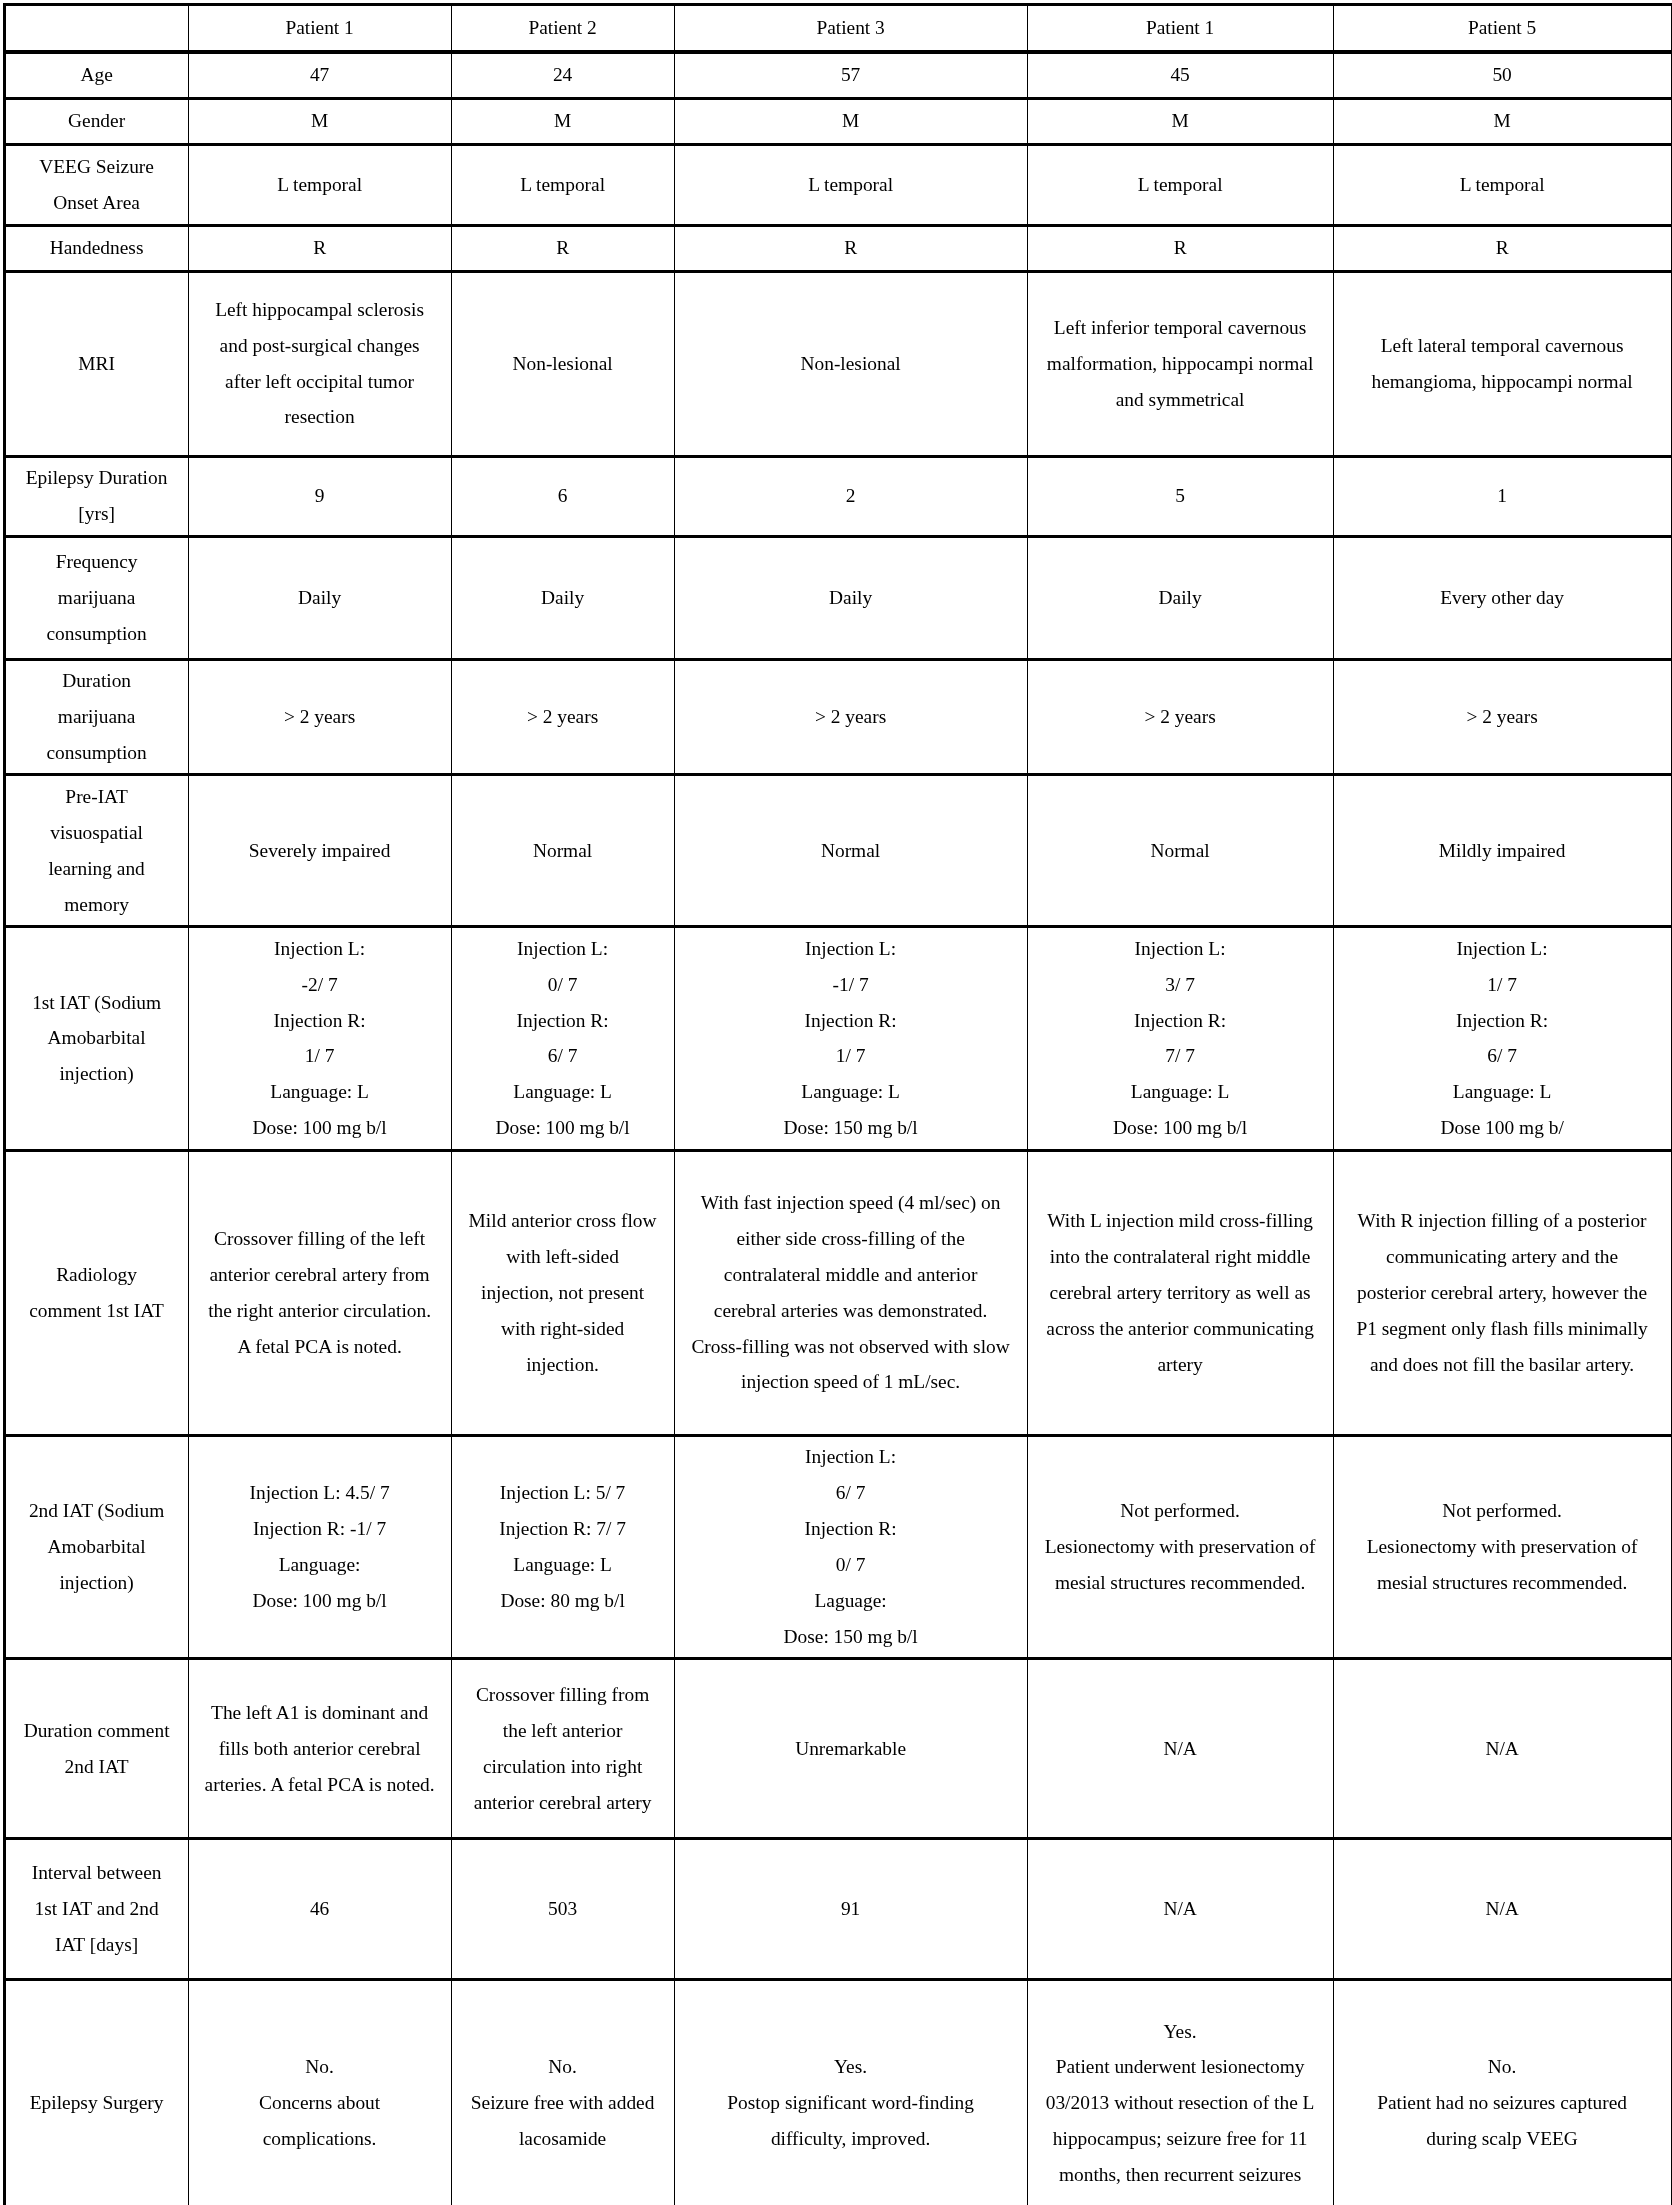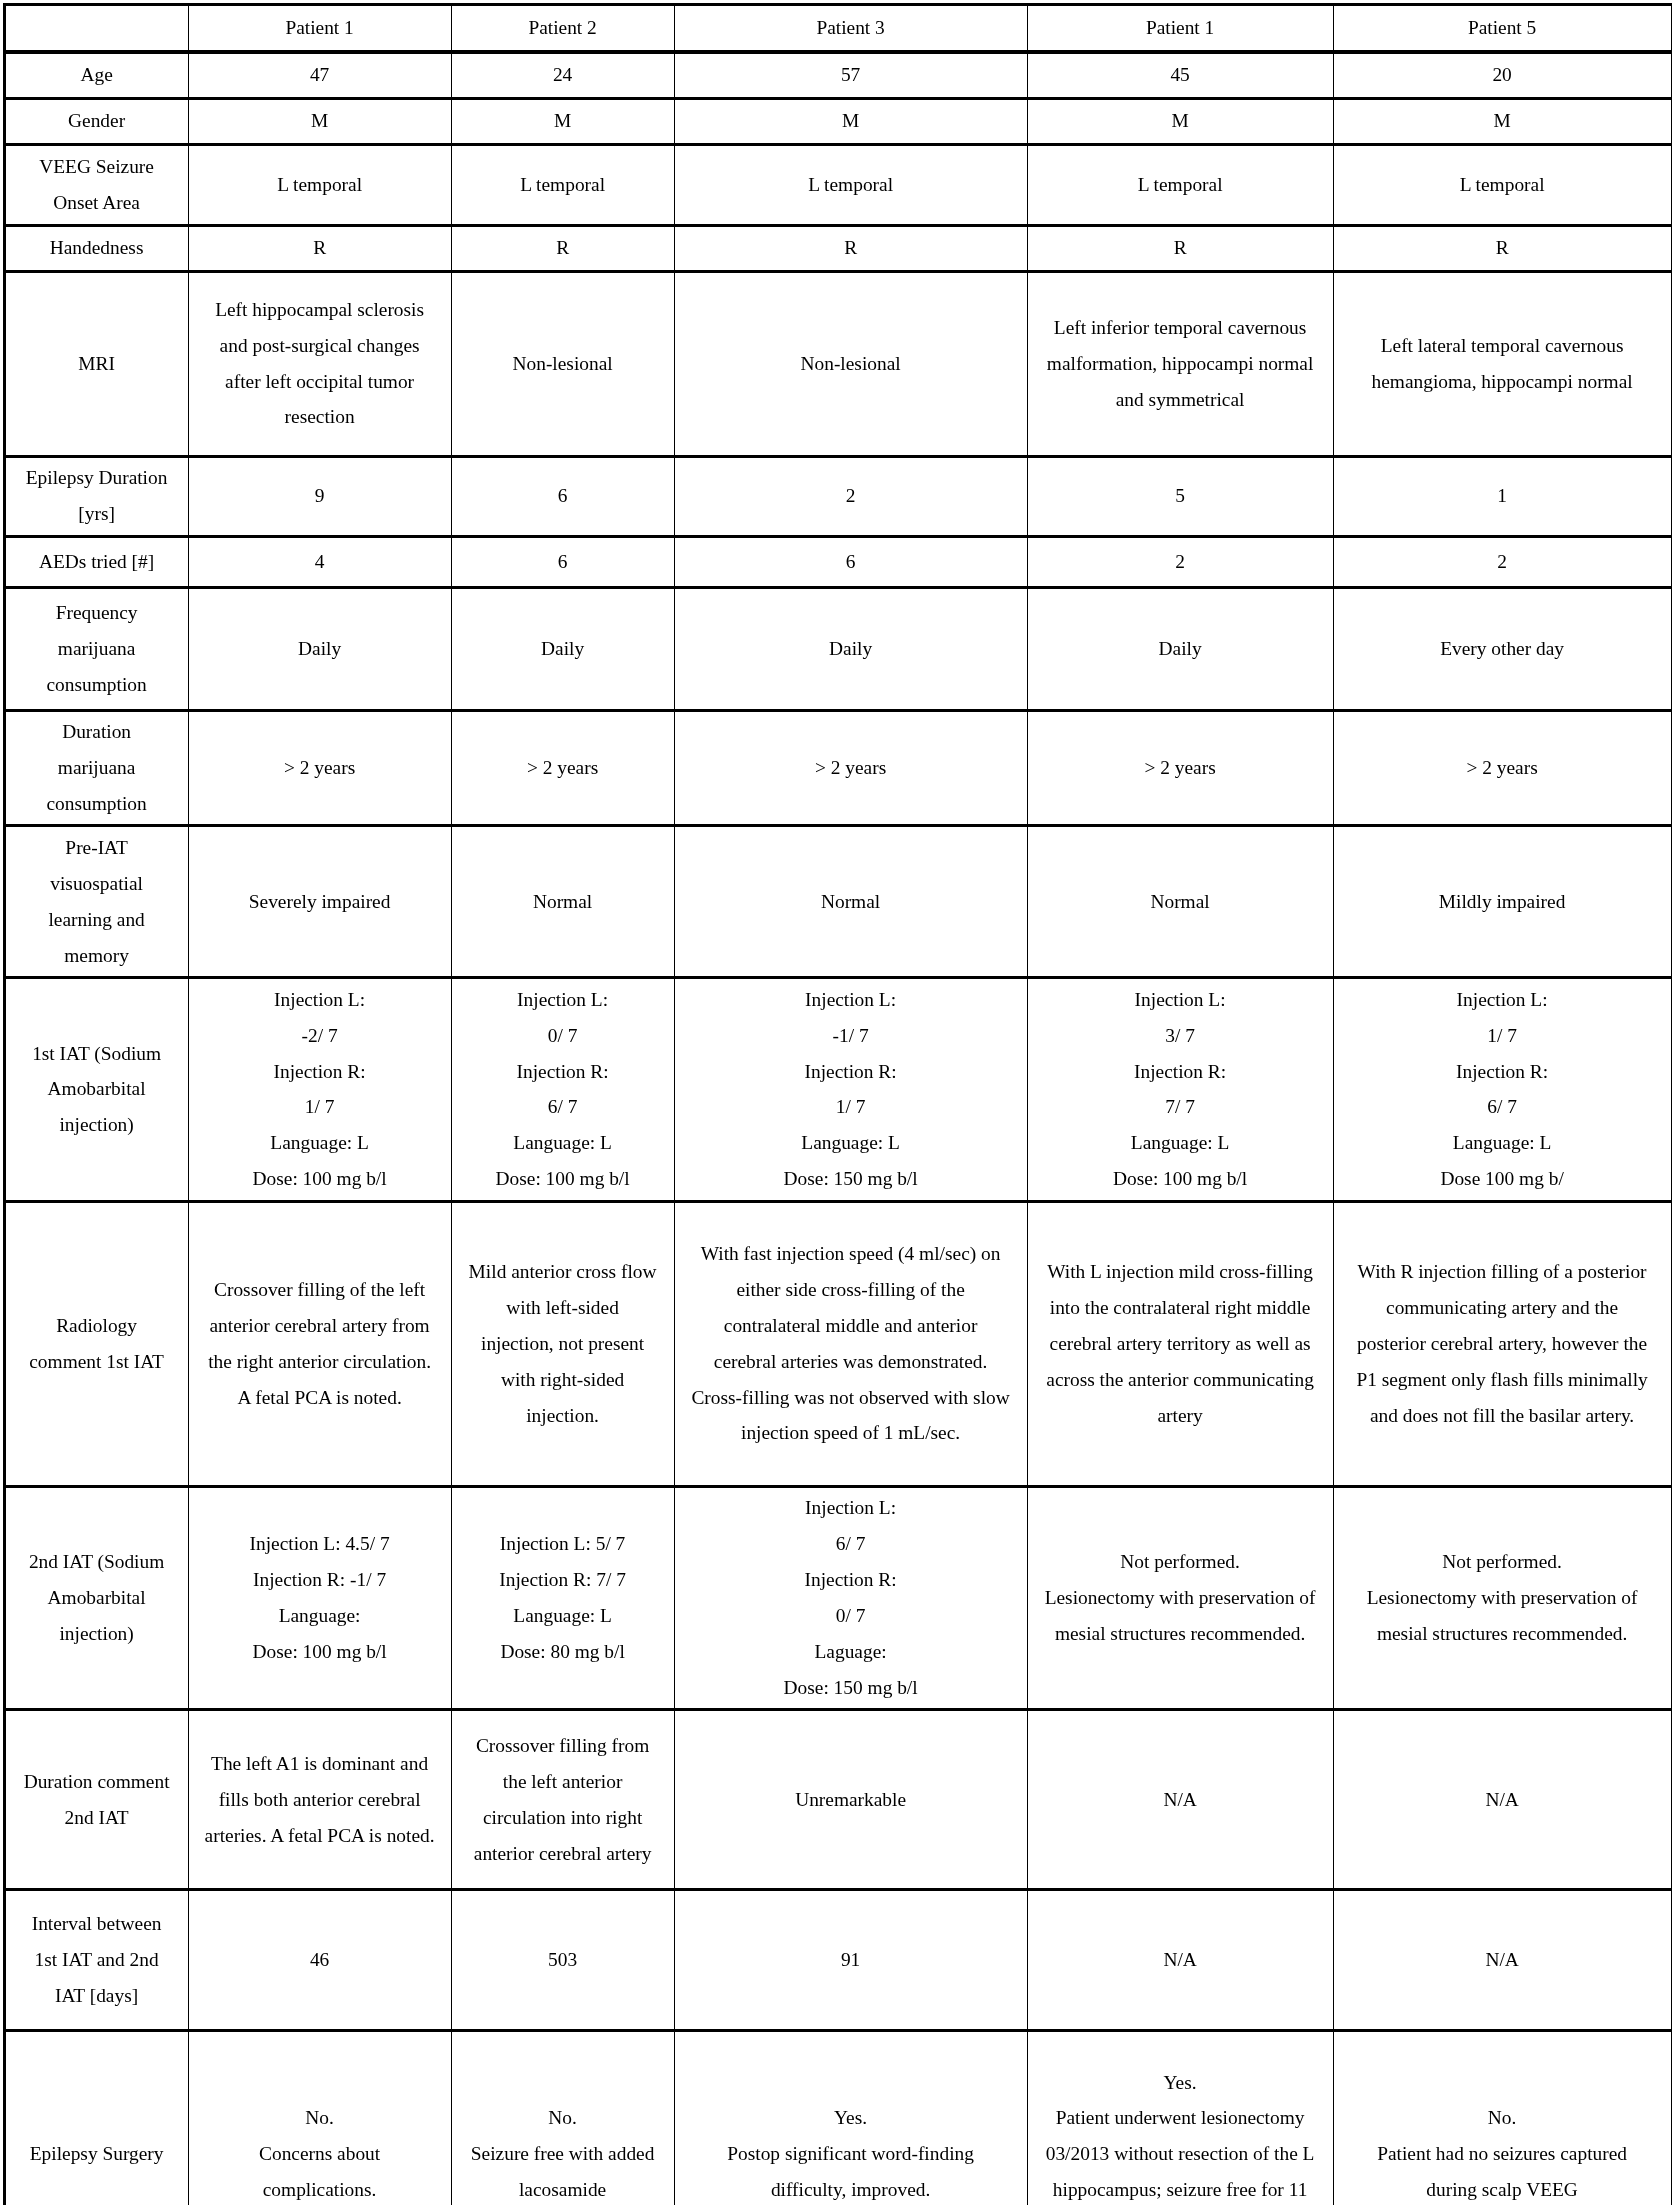--- a/index.html
+++ b/index.html
@@ -55,21 +55,21 @@
       <th>Patient 5</th>
     </tr>
   </thead>
   <tbody>
     <tr style="height:46px">
       <td>Age</td>
       <td>47</td>
       <td>24</td>
       <td>57</td>
       <td>45</td>
-      <td>20</td>
+      <td>50</td>
     </tr>
     <tr style="height:46px">
       <td>Gender</td>
       <td>M</td>
       <td>M</td>
       <td>M</td>
       <td>M</td>
       <td>M</td>
     </tr>
     <tr style="height:81px">
@@ -96,28 +96,20 @@
       <td>Left inferior temporal cavernous malformation, hippocampi normal and symmetrical</td>
       <td>Left lateral temporal cavernous hemangioma, hippocampi normal</td>
     </tr>
     <tr style="height:64px">
       <td>Epilepsy Duration [yrs]</td>
       <td>9</td>
       <td>6</td>
       <td>2</td>
       <td>5</td>
       <td>1</td>
-    </tr>
-    <tr style="height:51px">
-      <td>AEDs tried [#]</td>
-      <td>4</td>
-      <td>6</td>
-      <td>6</td>
-      <td>2</td>
-      <td>2</td>
     </tr>
     <tr style="height:123px">
       <td>Frequency marijuana consumption</td>
       <td>Daily</td>
       <td>Daily</td>
       <td>Daily</td>
       <td>Daily</td>
       <td>Every other day</td>
     </tr>
     <tr style="height:108px">

